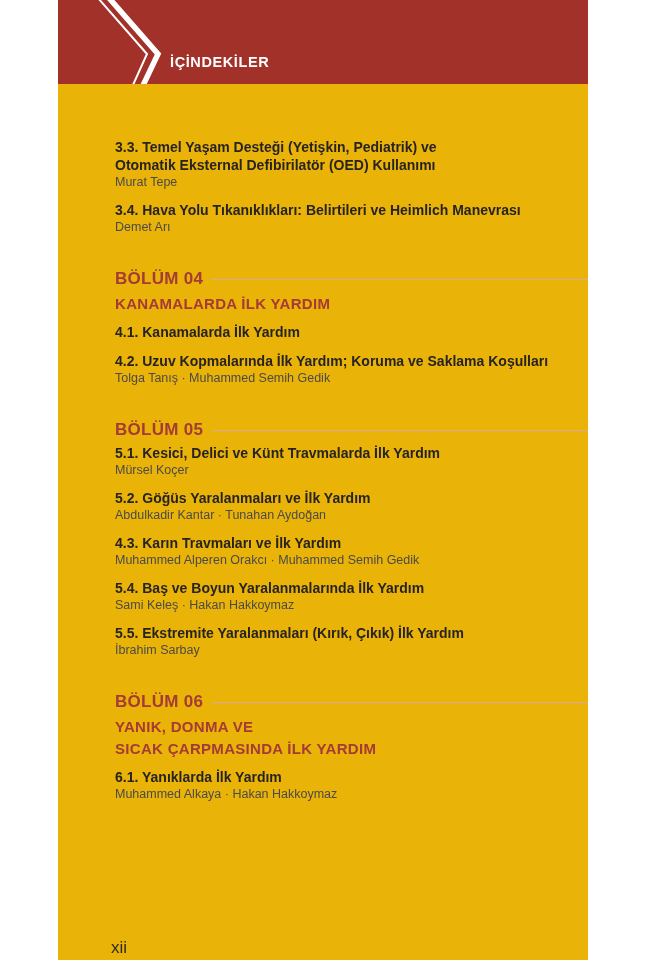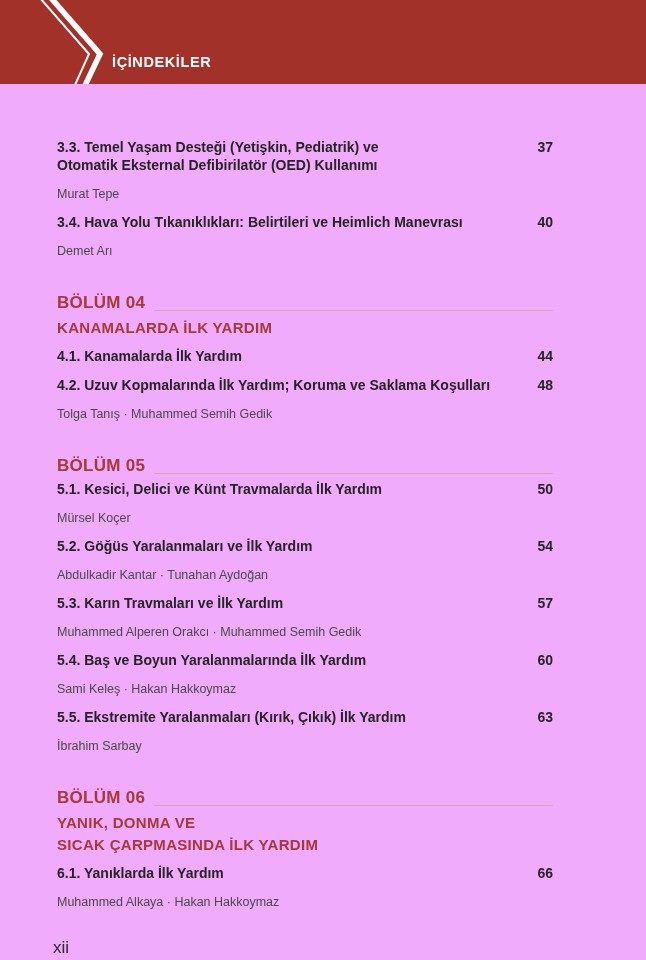--- a/index.html
+++ b/index.html
@@ -7,22 +7,22 @@
     --heading-red:#A43B36;
     --rule-pink:#D9A8A2;
     --title-text:#272322;
     --author-text:#4B4A49;
   }
   *{margin:0;padding:0;box-sizing:border-box;}
   html,body{background:#ffffff;}
   body{font-family:"Liberation Sans","DejaVu Sans",sans-serif;}
   .page{
     position:relative;
-    width:646px;height:960px;
-    background:#f0abfc;
+    width:530px;height:960px;
+    background:#eab308;
     overflow:hidden;
     margin:0 auto;
   }
   
   .banner{
     position:absolute;top:0;left:0;
     width:646px;height:84px;
     background:var(--banner-red);
     overflow:hidden;
   }
@@ -36,21 +36,21 @@
     letter-spacing:0.6px;
   }
   
   .content{
     position:absolute;
     left:57px;top:138px;
     width:496px;
   }
   .section-heading{
     display:flex;
-    align-items:flex-end;
+    align-items:center;
     margin-top:35px;
     margin-bottom:6px;
     line-height:17px;
   }
   .heading-text{
     color:var(--heading-red);
     font-size:17px;
     font-weight:700;
     letter-spacing:0.3px;
     white-space:nowrap;
@@ -88,21 +88,21 @@
     font-size:14px;
     font-weight:700;
     line-height:18px;
     white-space:nowrap;
   }
   .entry-authors{
     color:var(--author-text);
     font-size:12.5px;
     font-weight:400;
     line-height:15px;
-    margin-top:13px;
+    margin-top:1px;
   }
   
   .folio{
     position:absolute;
     left:53px;top:898px;
     color:#2e2b2a;
     font-size:17px;
     margin-top:40px;
   }
 </style>
@@ -186,21 +186,21 @@
             <div class="entry-title">
               <div class="title-line">5.2. Göğüs Yaralanmaları ve İlk Yardım</div>
             </div>
             <div class="entry-page">54</div>
           </div>
           <div class="entry-authors">Abdulkadir Kantar · Tunahan Aydoğan</div>
         </div>
         <div class="entry">
           <div class="entry-head">
             <div class="entry-title">
-              <div class="title-line">5.3. Karın Travmaları ve İlk Yardım</div>
+              <div class="title-line">4.3. Karın Travmaları ve İlk Yardım</div>
             </div>
             <div class="entry-page">57</div>
           </div>
           <div class="entry-authors">Muhammed Alperen Orakcı · Muhammed Semih Gedik</div>
         </div>
         <div class="entry">
           <div class="entry-head">
             <div class="entry-title">
               <div class="title-line">5.4. Baş ve Boyun Yaralanmalarında İlk Yardım</div>
             </div>

